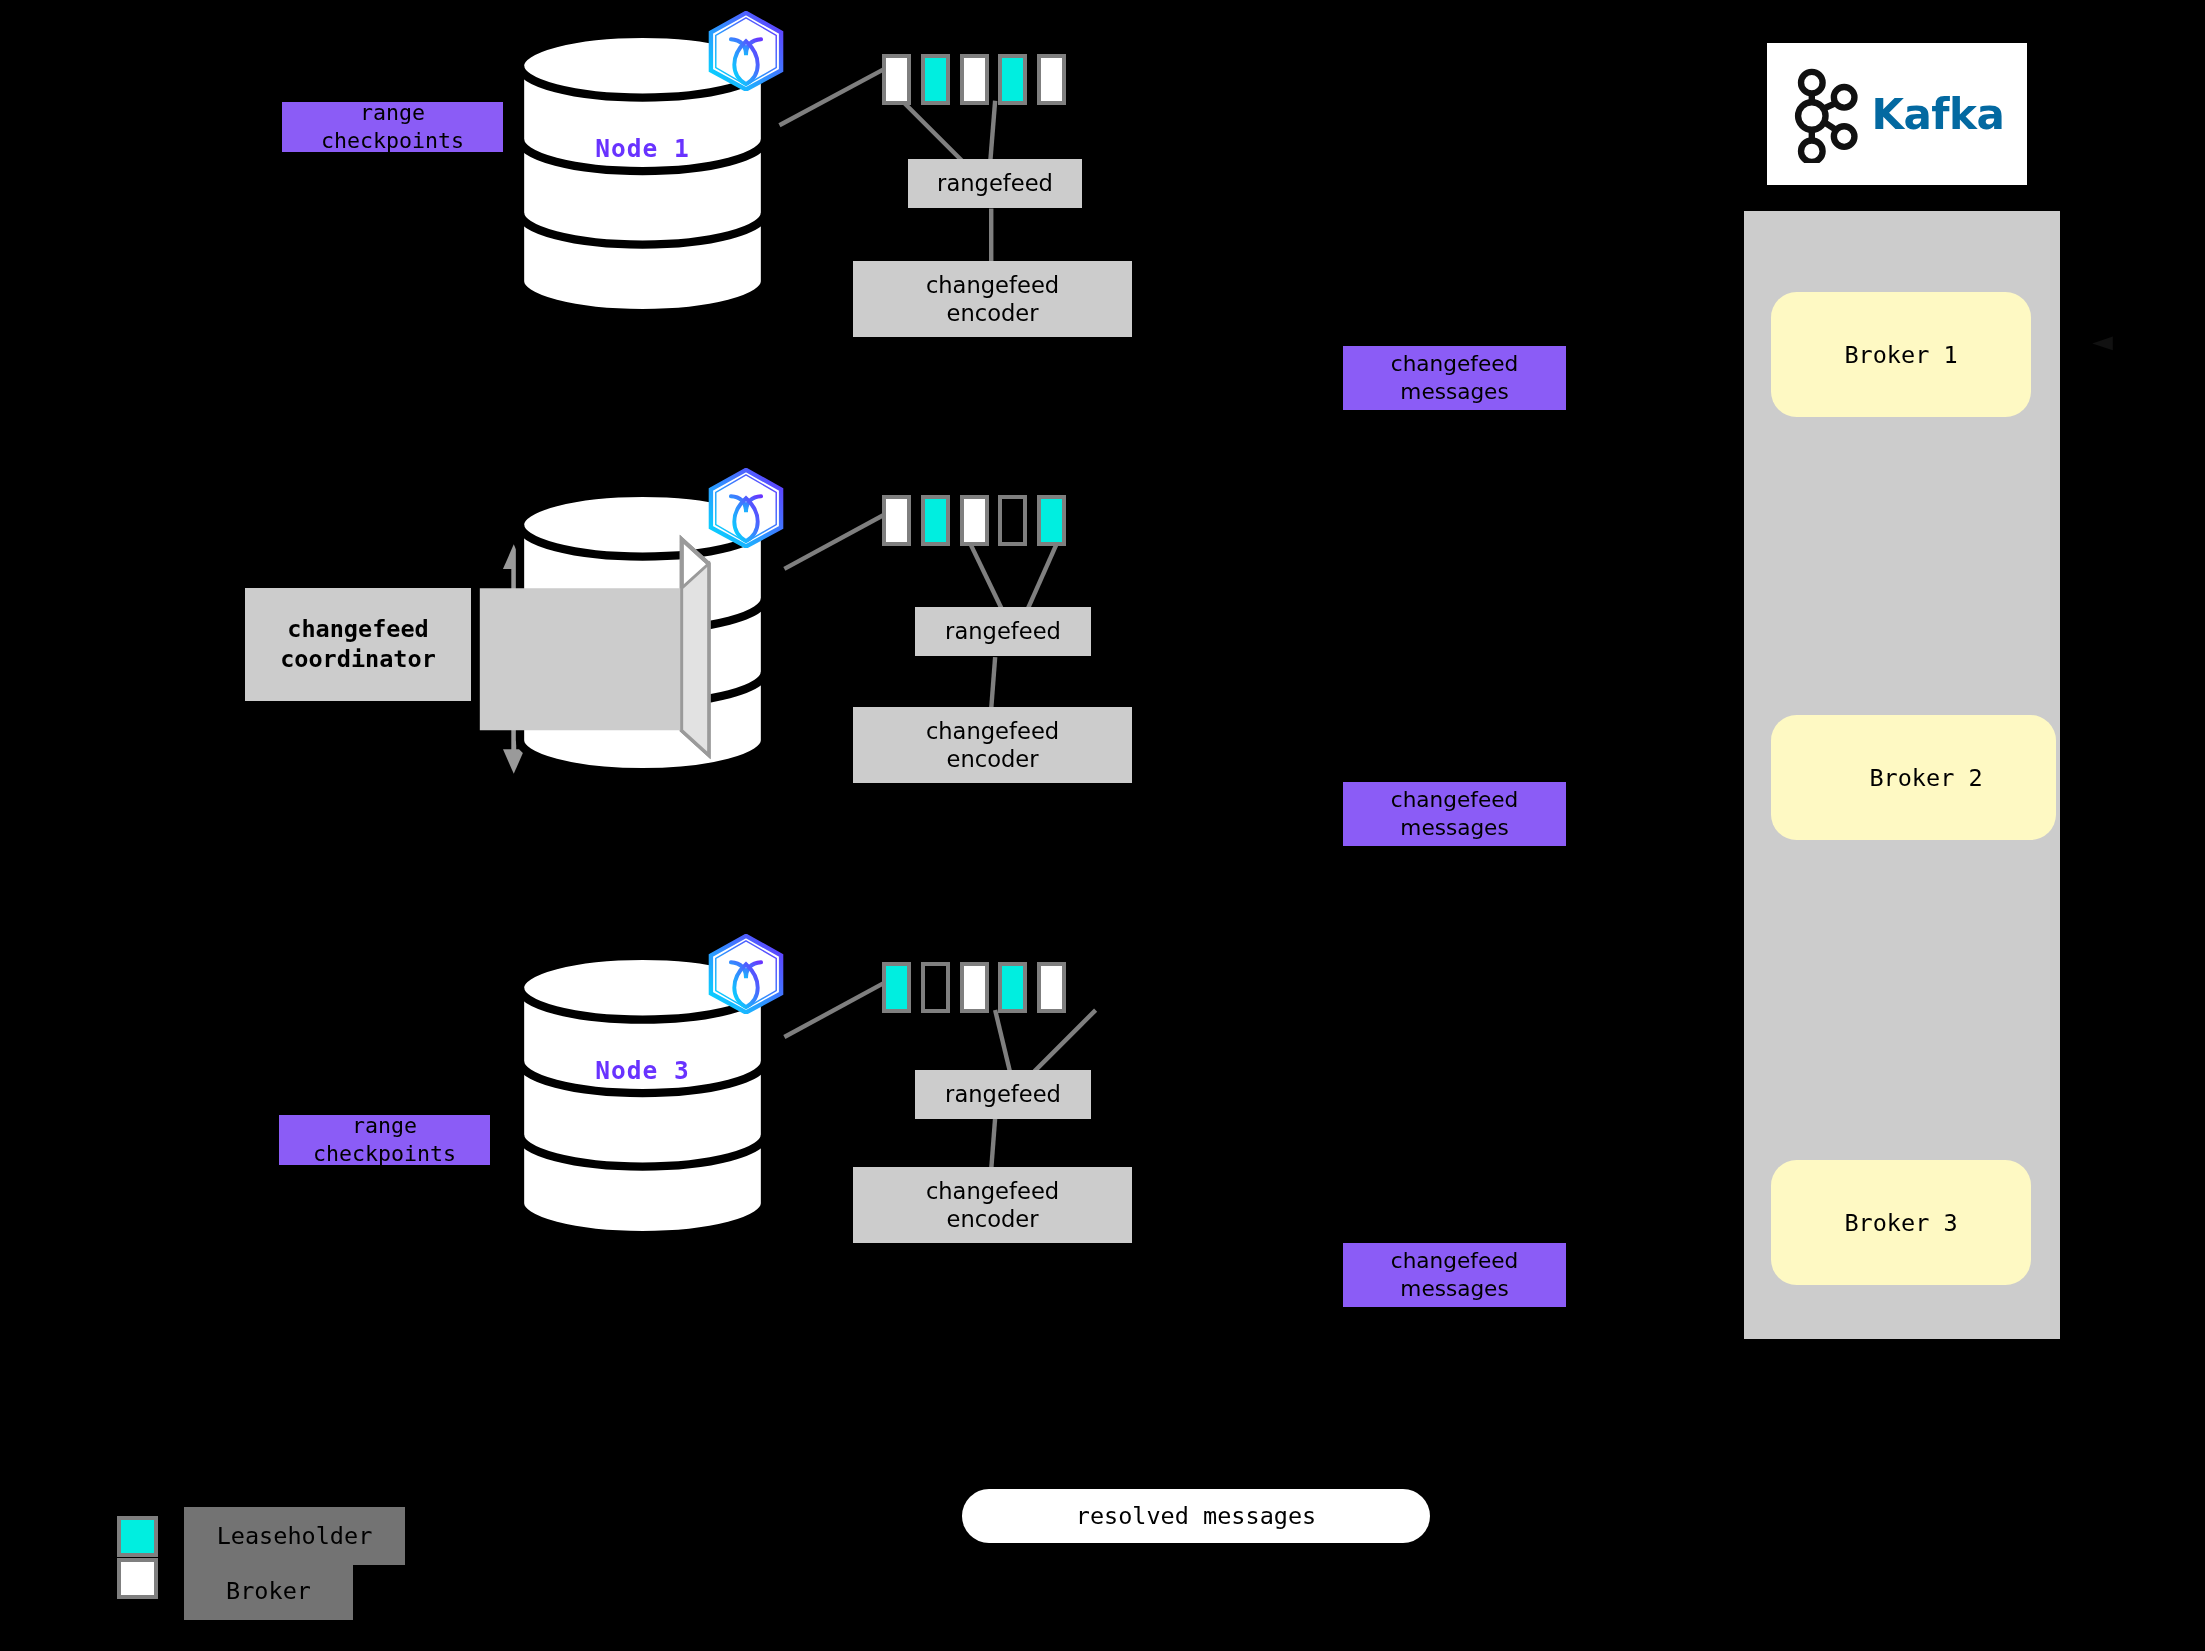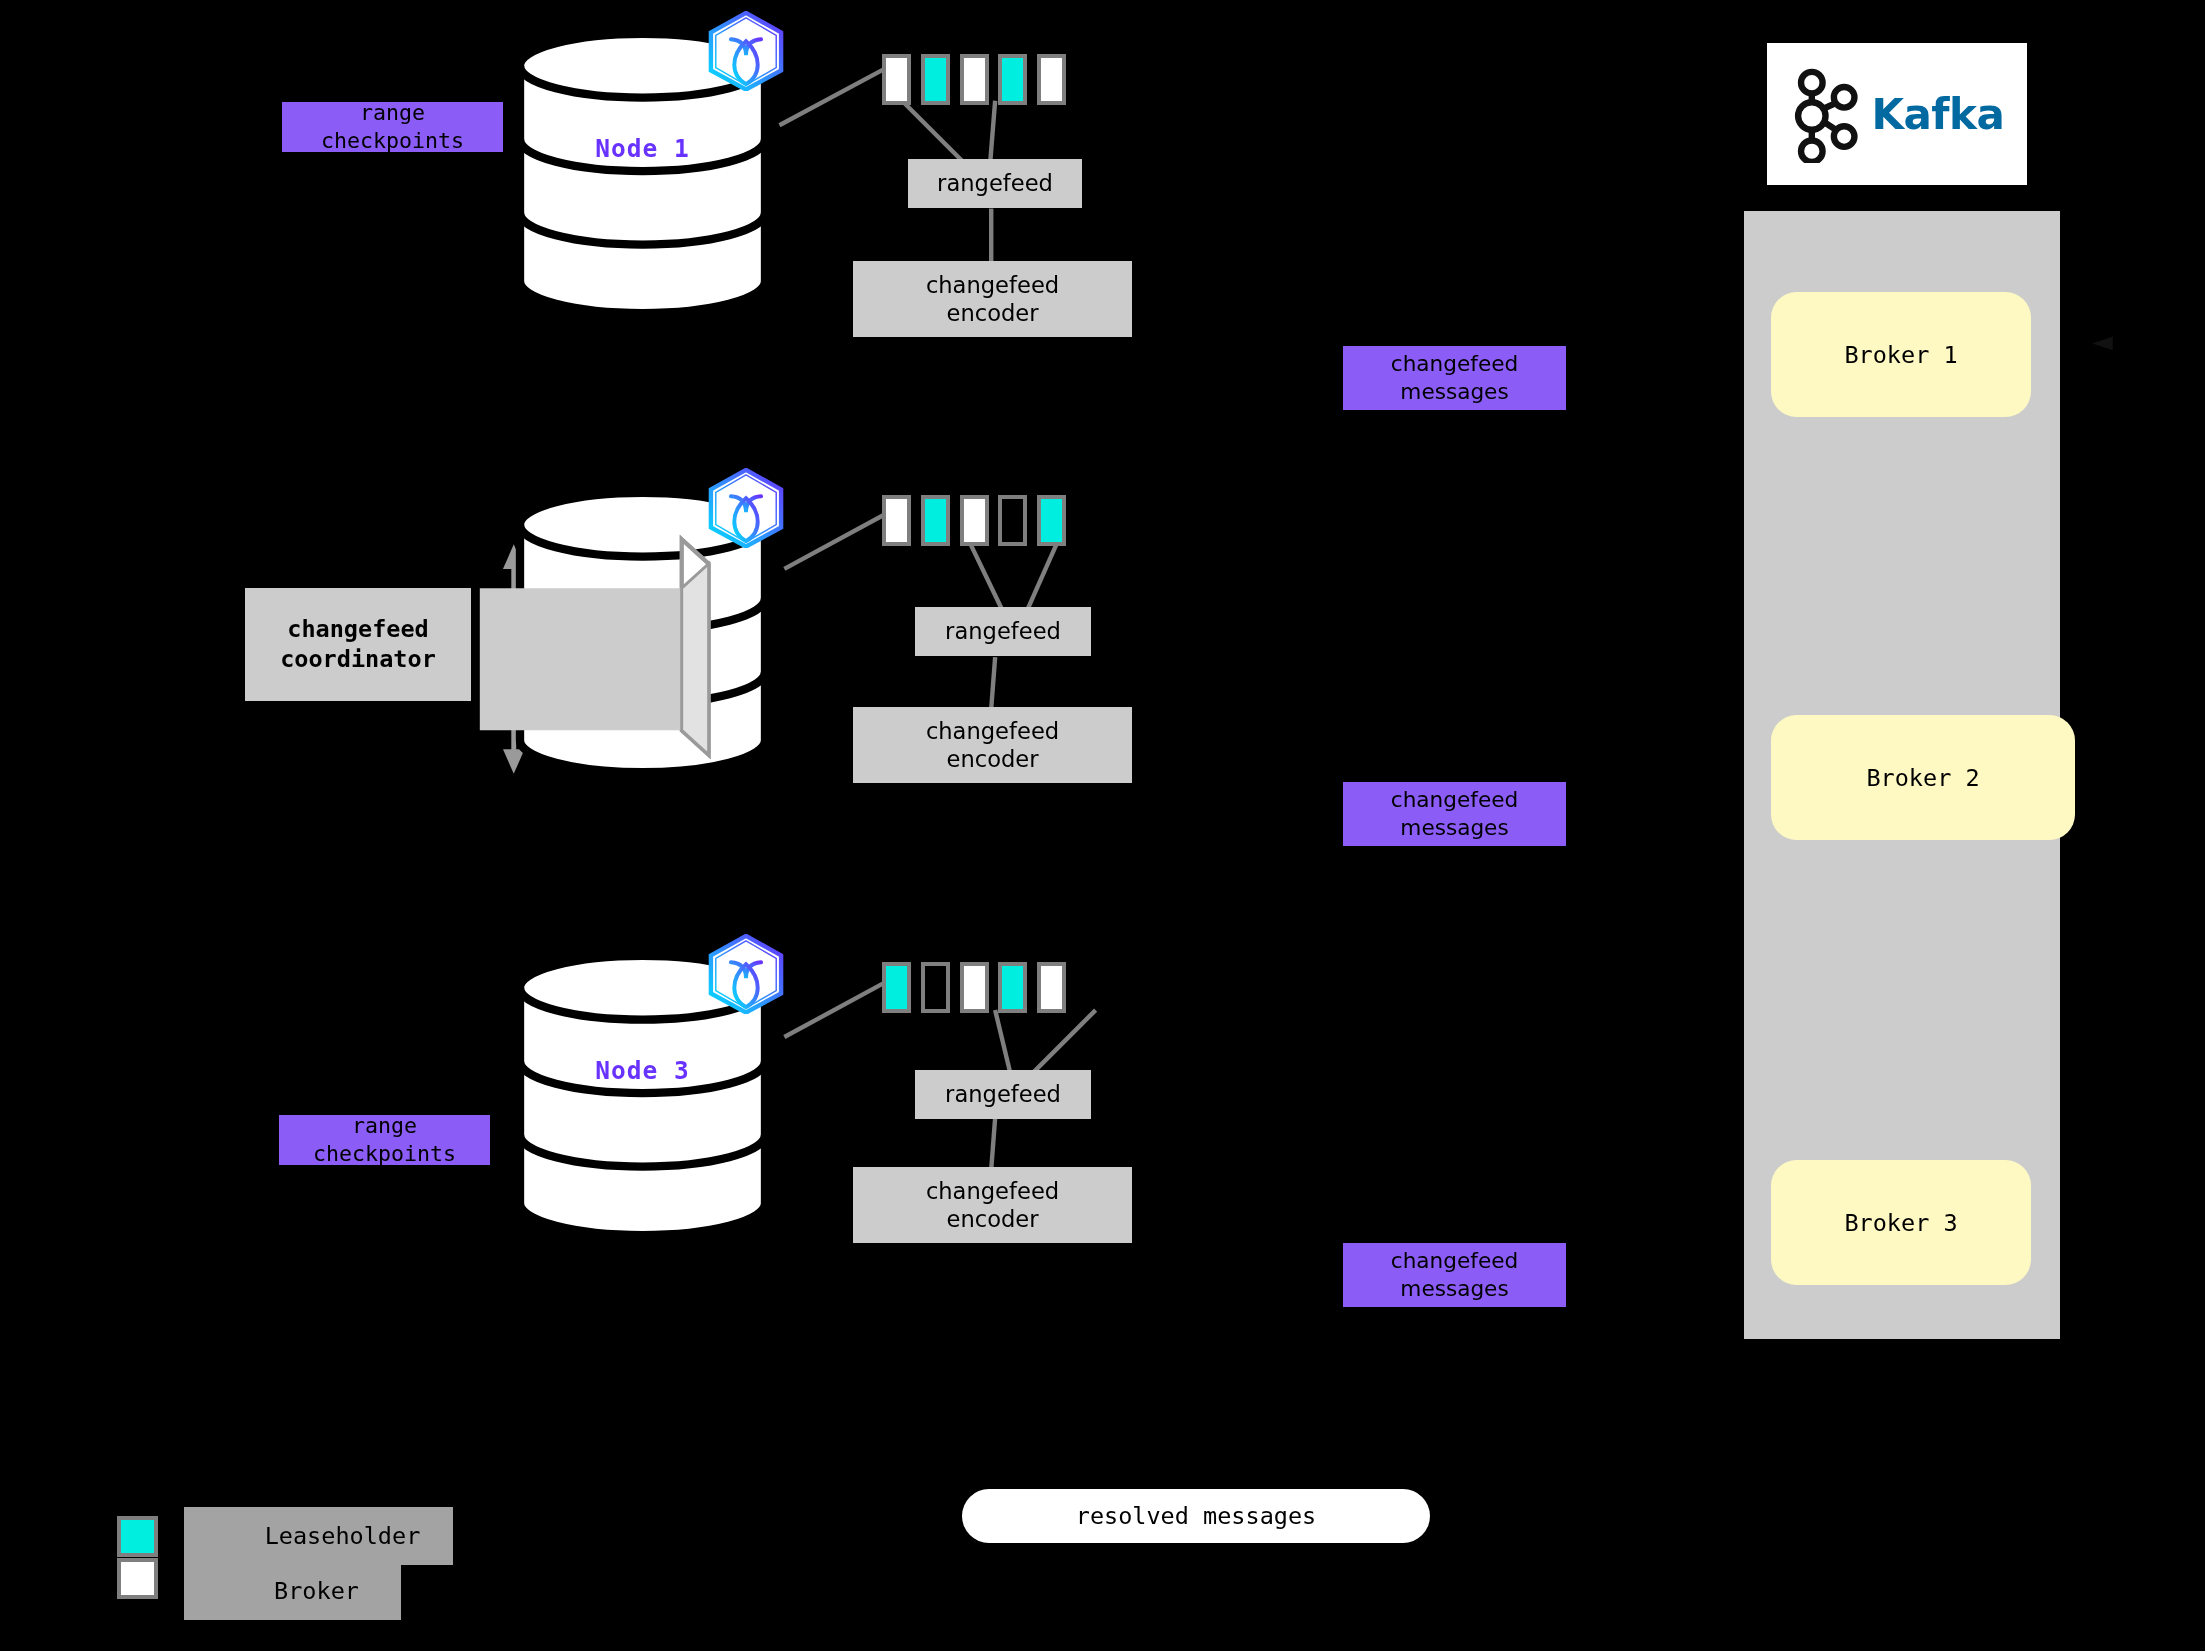--- a/index.html
+++ b/index.html
@@ -67,23 +67,23 @@
   
   .pill{
     position:absolute;background:#fff;border-radius:44px;color:#000;
     display:flex;align-items:center;justify-content:center;
     font-family:"DejaVu Sans Mono","Liberation Mono",monospace;font-size:23.5px;margin-top:30px;
   }
 
   
   .legend-swatch{position:absolute;width:41px;height:41px;border:4.4px solid #7f7f7f;box-sizing:border-box;}
   .legend-text{
-    position:absolute;background:#a3a3a3;color:#000;
-    display:flex;align-items:center;justify-content:center;
-    font-family:"DejaVu Sans Mono","Liberation Mono",monospace;font-size:23.5px;padding-left:48px;
+    position:absolute;background:#737373;color:#000;
+    display:flex;align-items:center;justify-content:center;
+    font-family:"DejaVu Sans Mono","Liberation Mono",monospace;font-size:23.5px;
   }
 
   svg.overlay{position:absolute;left:0;top:0;width:2205px;height:1652px;pointer-events:none;}
 </style>
 </head>
 <body>
 
 <div class="stage">
 
   <svg class="overlay" viewBox="0 0 4498 3369">
@@ -283,21 +283,21 @@
         <circle cx="110" cy="66" r="21"></circle>
         <circle cx="110" cy="146" r="21"></circle>
       </g>
     </svg>
     <div class="kafka-word">Kafka</div>
   </div>
 
   <div class="kafka-panel" style="left:1744px;top:211px;width:316px;height:1128px;"></div>
 
   <div class="broker" style="left:1771px;top:292px;width:260px;height:125px;">Broker 1</div>
-  <div class="broker" style="left:1771px;top:715px;width:304px;height:125px;">Broker 2</div>
+  <div class="broker" style="left:1771px;top:715px;width:260px;height:125px;padding-left:25px;">Broker 2</div>
   <div class="broker" style="left:1771px;top:1160px;width:260px;height:125px;">Broker 3</div>
 
   <div class="legend-swatch leaseholder" style="left:117px;top:1516px;background:#00EEE0;"></div>
   <div class="legend-text" style="left:184px;top:1507px;width:221px;height:58px;">Leaseholder</div>
 
   <div class="legend-swatch replica" style="left:117px;top:1558px;background:#ffffff;"></div>
   <div class="legend-text" style="left:184px;top:1562px;width:169px;height:58px;">Broker</div>
 
 </div>
 

